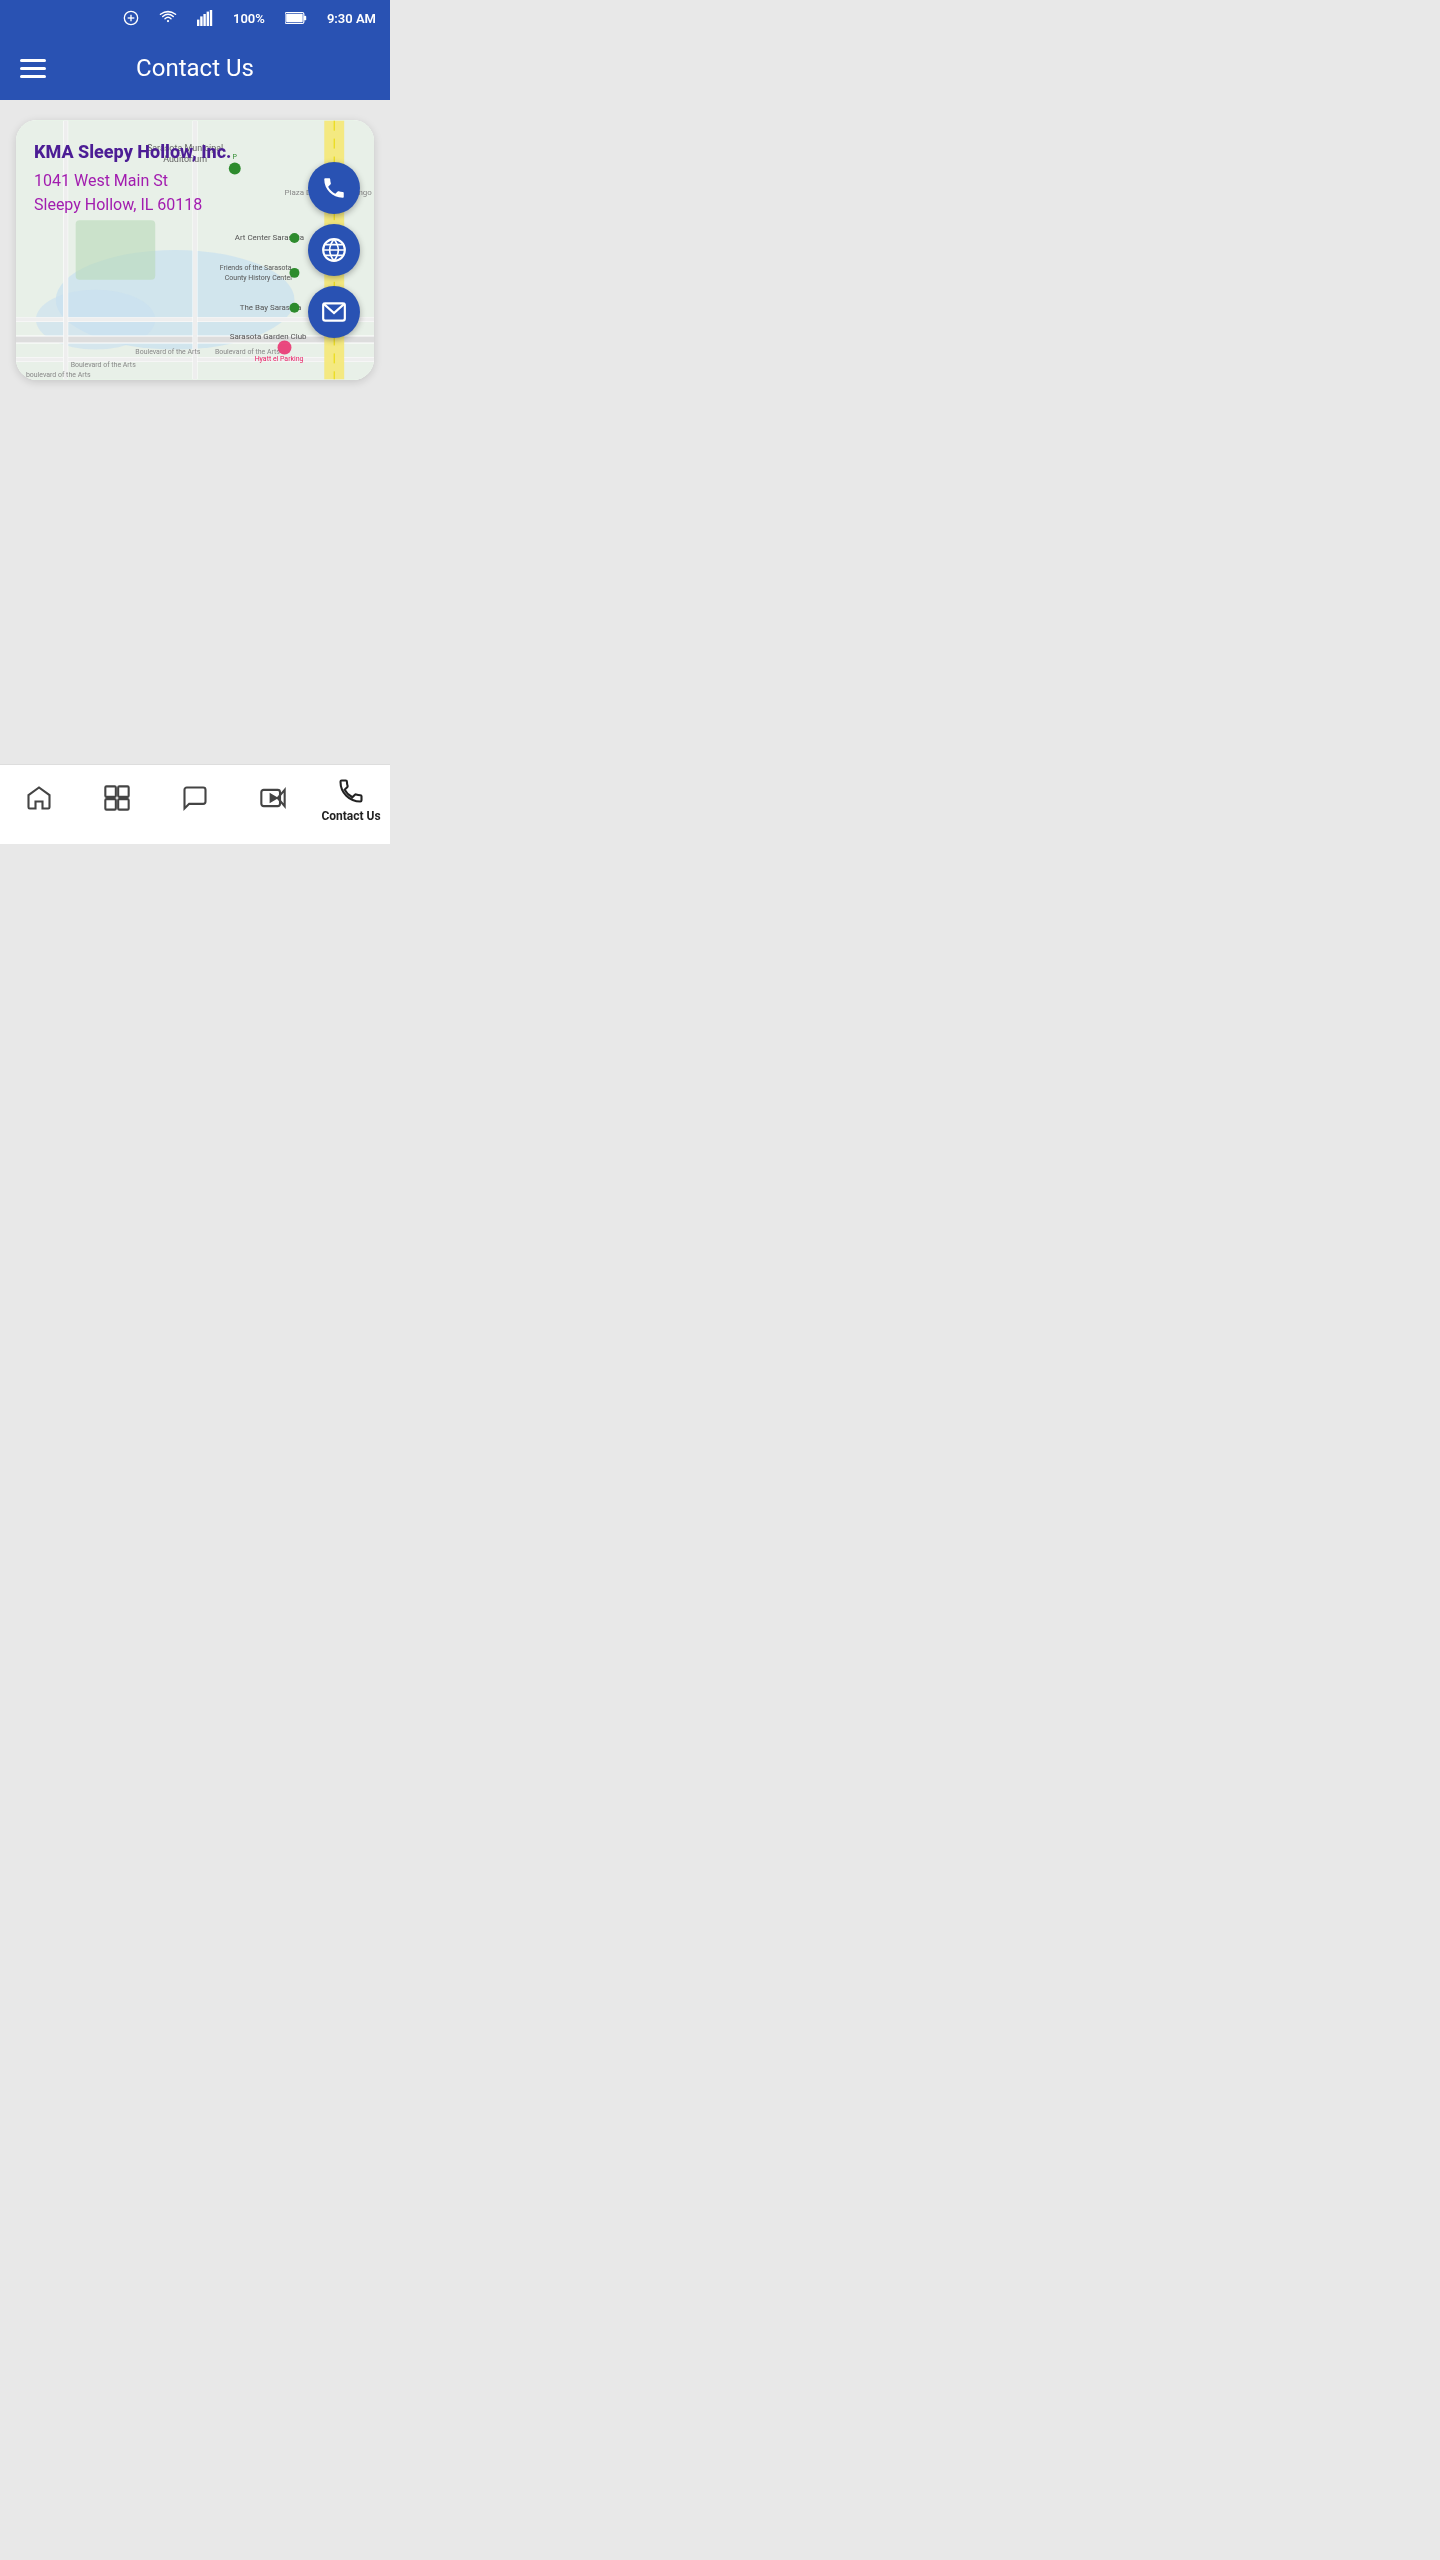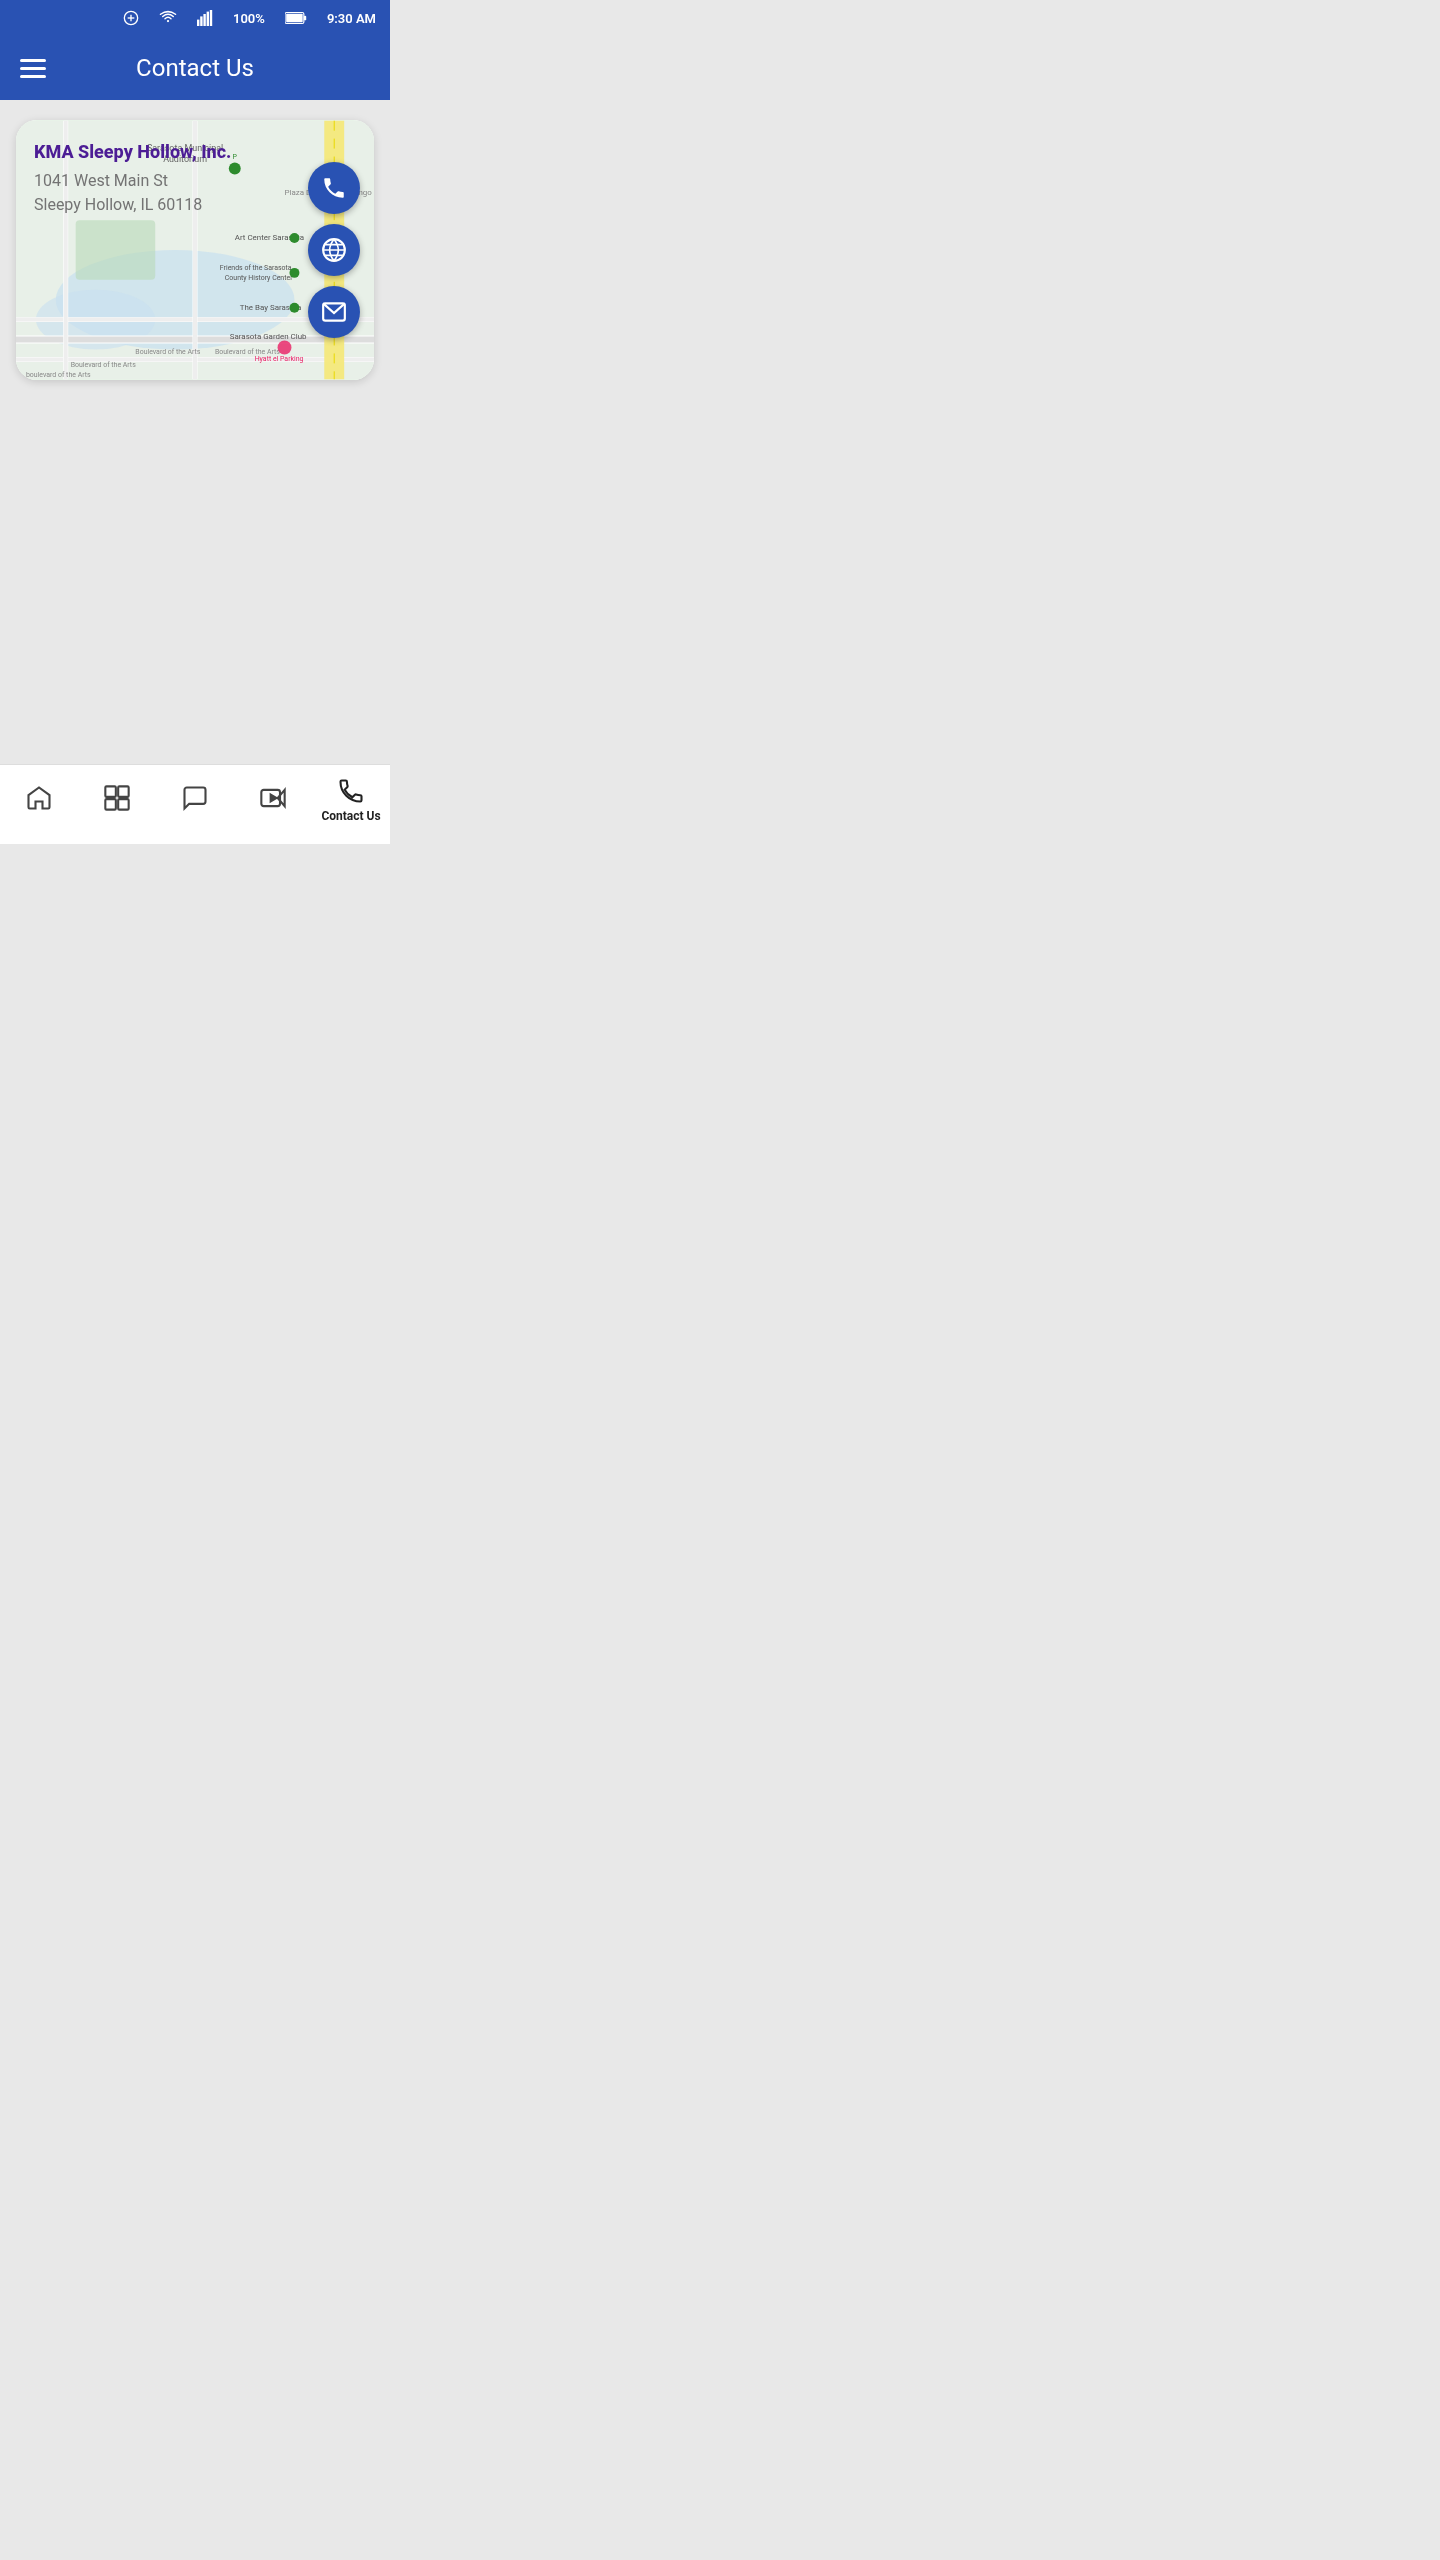--- a/index.html
+++ b/index.html
@@ -110,21 +110,21 @@
     .business-name {
       font-size: 18px;
       font-weight: 800;
       color: #4c1d95;
       line-height: 1.3;
       margin-bottom: 6px;
     }
 
     .address-line {
       font-size: 16px;
-      color: #737373;
+      color: #a21caf;
       line-height: 1.5;
     }
 
     
     .action-buttons {
       position: absolute;
       right: 14px;
       top: 50%;
       transform: translateY(-50%);
       display: flex;

